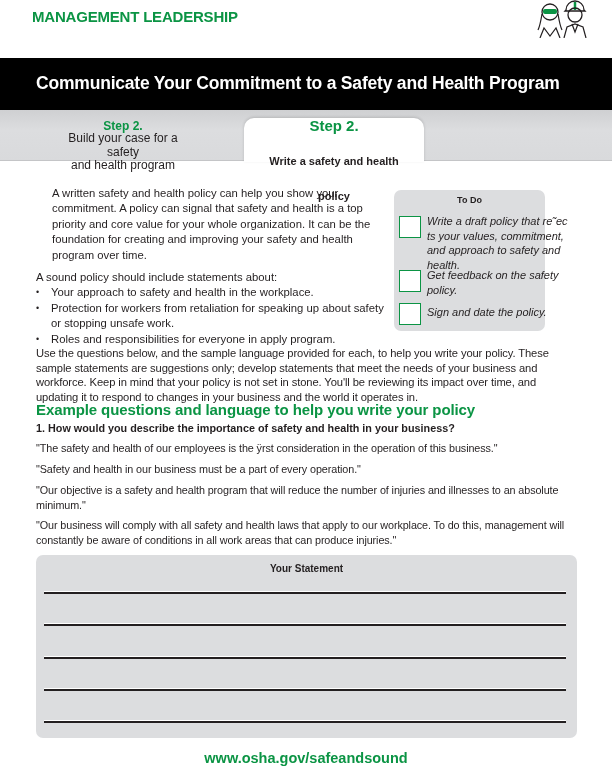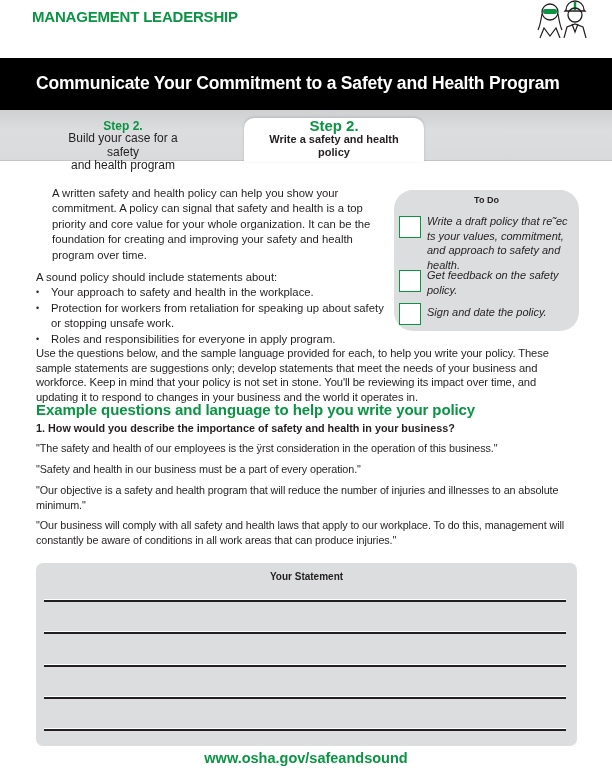--- a/index.html
+++ b/index.html
@@ -17,40 +17,40 @@
   .title-text { position: absolute; left: 36px; top: 15px; color: #fff; font-size: 17.5px; font-weight: bold; letter-spacing: -0.2px; }
 
   .tab-strip { position: absolute; left: 0; top: 110px; width: 612px; height: 51px; background: linear-gradient(#cfd0d2, #dcdddf 40%, #d9dadc); border-bottom: 1px solid #c4c5c7; }
   .tab { position: absolute; text-align: center; }
   .tab-1 { left: 58px; top: 120px; width: 130px; }
   .tab-2-bg { position: absolute; left: 244px; top: 118px; width: 180px; height: 44px; background: #fff; border-radius: 10px 10px 0 0; box-shadow: 0 -1px 3px rgba(0,0,0,0.15); }
   .tab-2 { left: 254px; top: 118px; width: 160px; }
   .tab-step-1 { color: #0b9444; font-weight: bold; font-size: 12px; line-height: 12px; }
   .tab-desc-1 { font-size: 12px; line-height: 13.5px; color: #231f20; }
   .tab-step-2 { color: #0b9444; font-weight: bold; font-size: 15px; line-height: 15px; }
-  .tab-desc-2 { font-size: 11px; line-height: 12.5px; font-weight: bold; color: #231f20; }
+  .tab-desc-2 { font-size: 11px; line-height: 12.5px; font-weight: bold; color: #231f20; margin-top: 22px; }
 
   .intro { position: absolute; left: 36px; top: 186px; width: 350px; font-size: 11.3px; line-height: 15.4px; }
   .intro p { margin-bottom: 7px; margin-left: 16px; }
   .bullets { list-style: none; }
   .bullets li { position: relative; padding-left: 15px; }
   .bullets li::before { content: "•"; position: absolute; left: 0; top: 0; font-size: 9px; }
 
-  .todo { position: absolute; left: 394px; top: 190px; width: 185px; height: 141px; background: #dcdddf; border-radius: 19px; }
+  .todo { position: absolute; left: 394px; top: 190px; width: 151px; height: 141px; background: #dcdddf; border-radius: 7px; }
   .todo-title { position: absolute; left: 0; width: 100%; top: 5px; text-align: center; font-size: 9px; font-weight: bold; }
   .todo-item { position: absolute; left: 5px; width: 178px; }
   .checkbox { position: absolute; left: 0; top: 2px; width: 22px; height: 22px; border: 1.5px solid #0b9444; background: #fff; cursor: pointer; }
   .todo-label { position: absolute; left: 28px; top: 0; width: 148px; font-size: 11px; line-height: 14.5px; font-style: italic; }
 
   .usage { position: absolute; left: 36px; top: 346px; width: 545px; font-size: 11.2px; line-height: 14.6px; letter-spacing: -0.1px; }
   .example-heading { position: absolute; left: 36px; top: 401px; font-size: 15px; font-weight: bold; color: #0b9444; letter-spacing: -0.1px; }
   .question { position: absolute; left: 36px; top: 422px; font-size: 10.8px; font-weight: bold; }
   .quote { position: absolute; left: 36px; width: 545px; font-size: 10.8px; line-height: 14.5px; letter-spacing: -0.1px; }
 
-  .statement-box { position: absolute; left: 36px; top: 555px; width: 541px; height: 183px; background: #dcdddf; border-radius: 7px; margin-top: 8px; }
+  .statement-box { position: absolute; left: 36px; top: 555px; width: 541px; height: 183px; background: #dcdddf; border-radius: 7px; }
   .statement-title { position: absolute; left: 0; width: 100%; top: 8px; text-align: center; font-size: 10px; font-weight: bold; }
   .write-line { position: absolute; left: 8px; width: 522px; height: 2px; background: #231f20; border-top: 1px solid #fff; box-sizing: content-box; cursor: text; }
 
   .footer-url { position: absolute; left: 0; width: 612px; top: 750px; text-align: center; font-size: 14.5px; font-weight: bold; color: #0b9444; }
 </style>
 </head>
 <body>
 
 <div class="top-header">
   <div class="section-label">MANAGEMENT LEADERSHIP</div>

